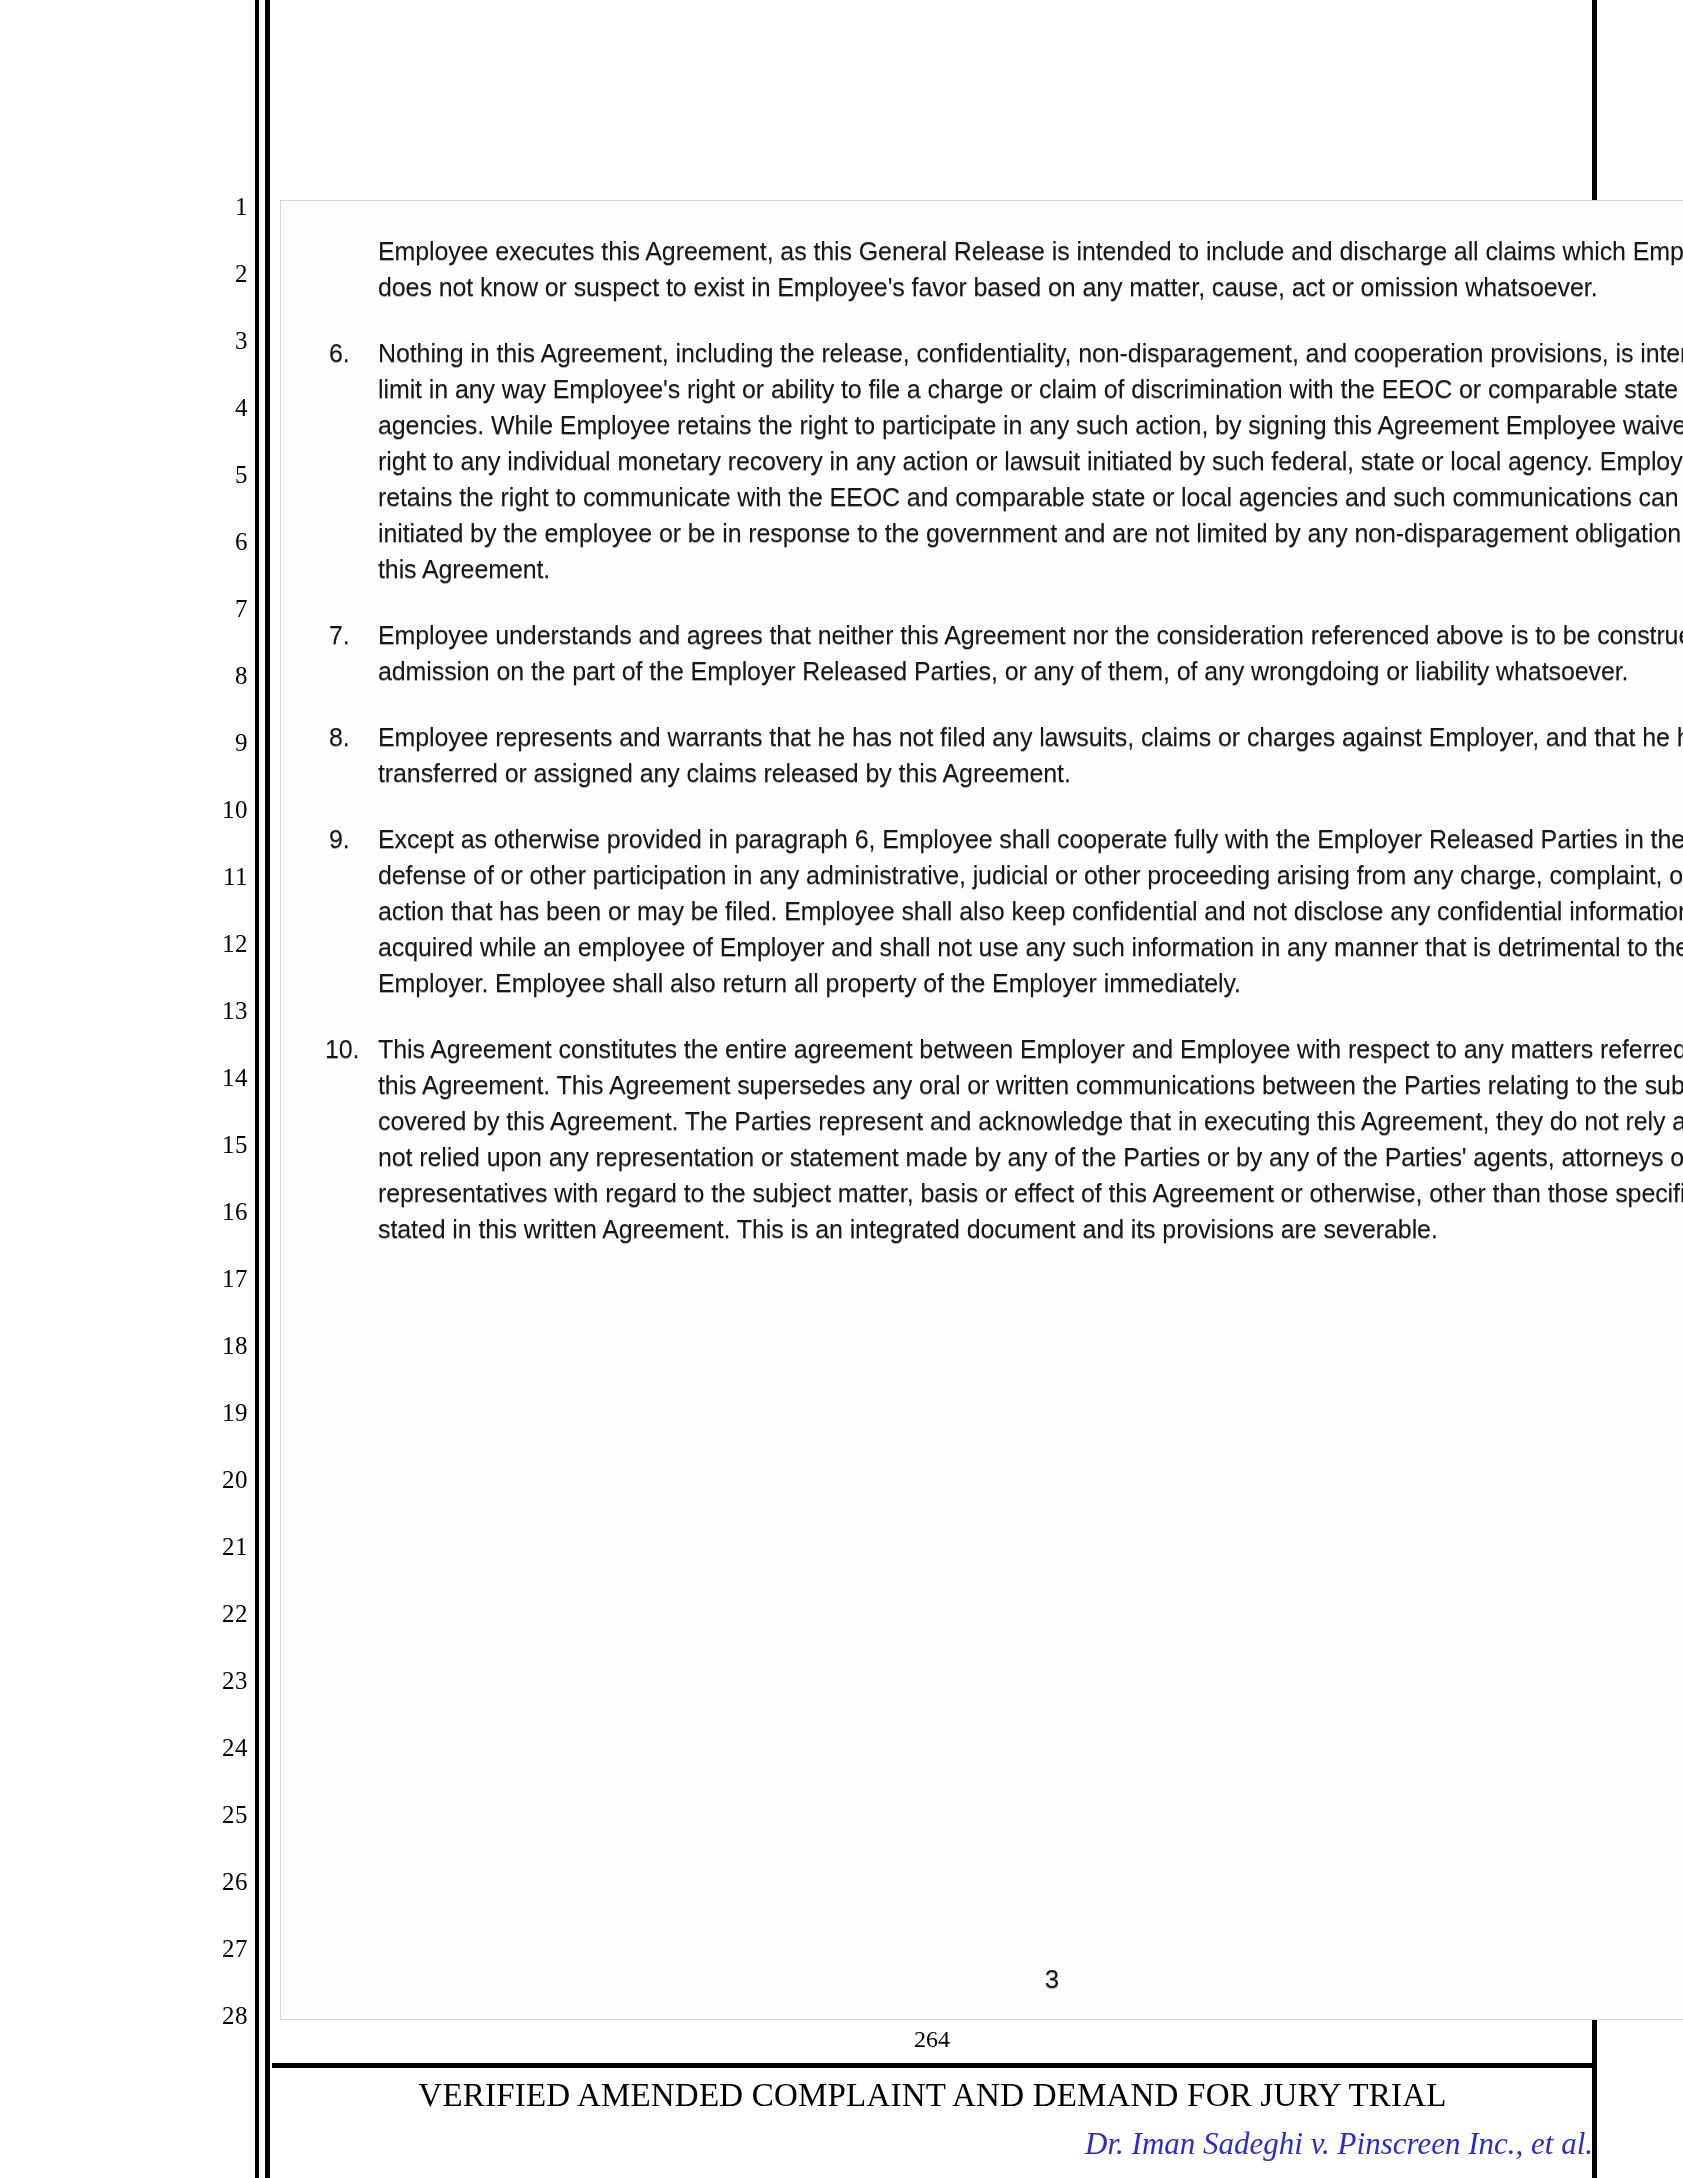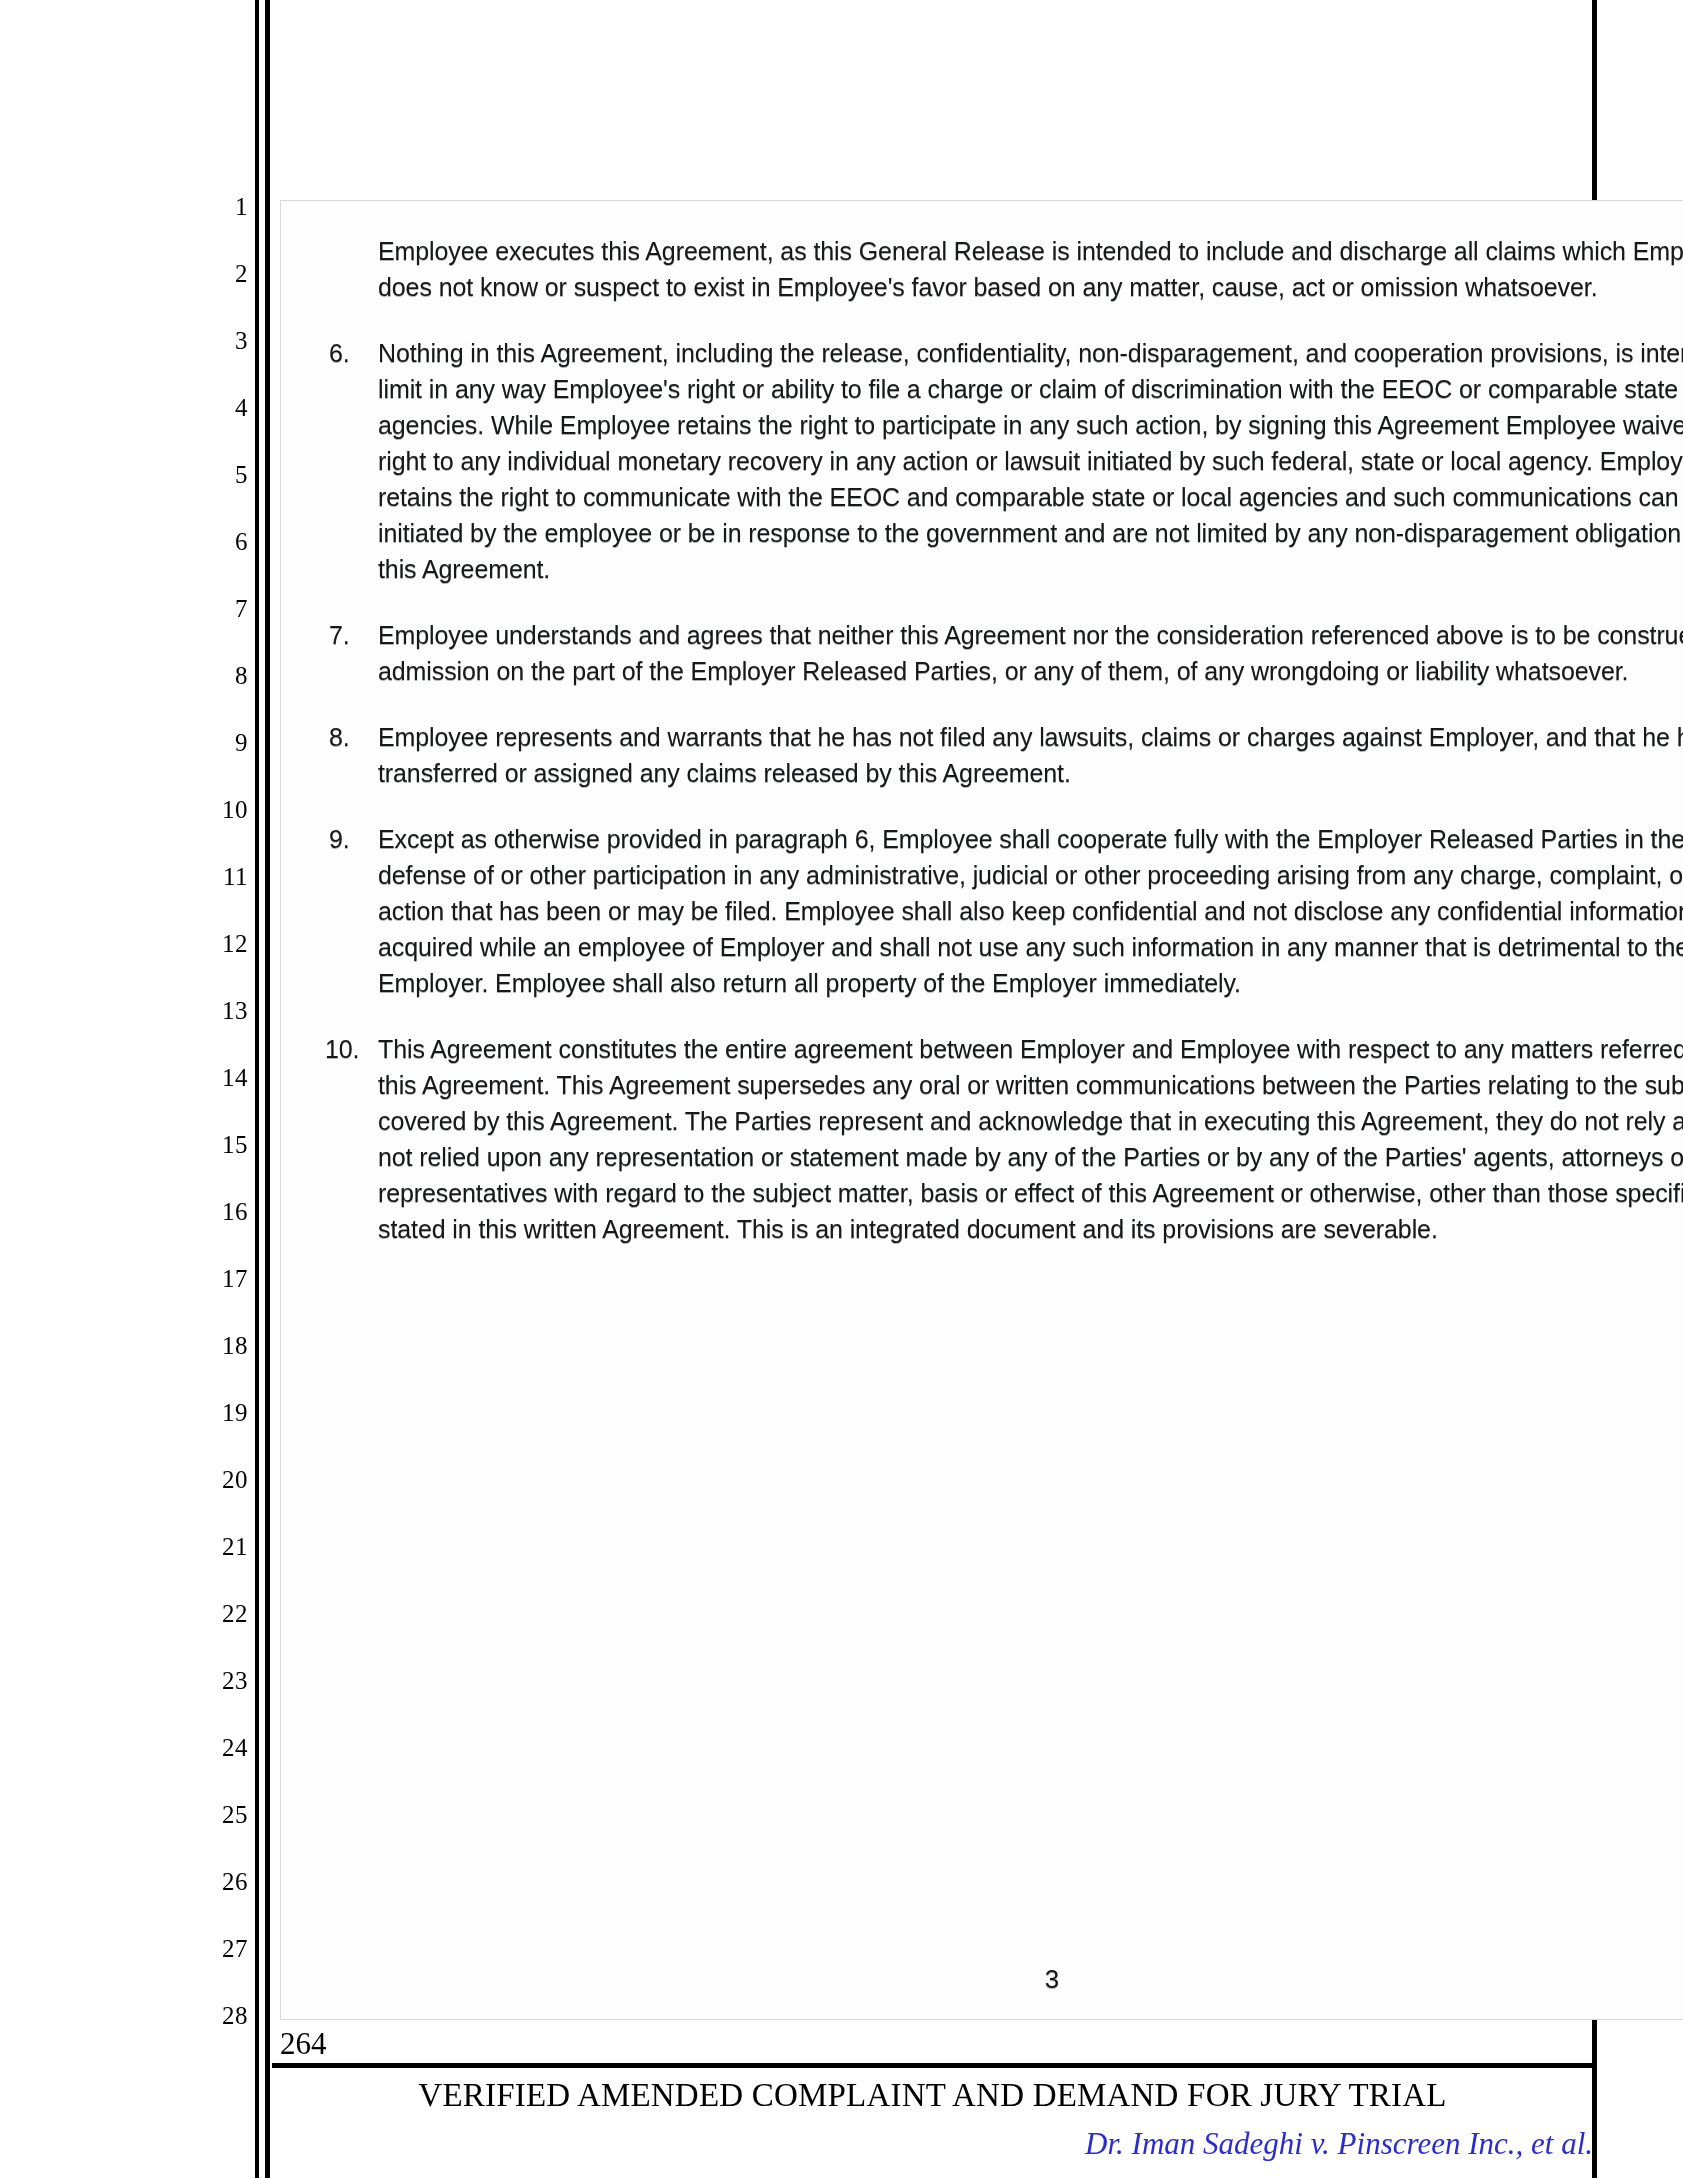--- a/index.html
+++ b/index.html
@@ -140,22 +140,23 @@
     font-weight: 500;
     text-shadow: 0 0.5px 0 rgba(0,0,0,0.30);
   }
 
   
   .bates-number {
     position: absolute;
     left: 280px;
     top: 2026px;
     width: 1304px;
-    font-family: "Liberation Serif", serif;
-    font-size: 31px;
+    text-align: center;
+    font-family: "Liberation Serif", serif;
+    font-size: 24px;
     color: #000;
   }
 
   
   .footer-rule {
     position: absolute;
     left: 272px;
     top: 2063px;
     width: 1321px;
     height: 5px;

